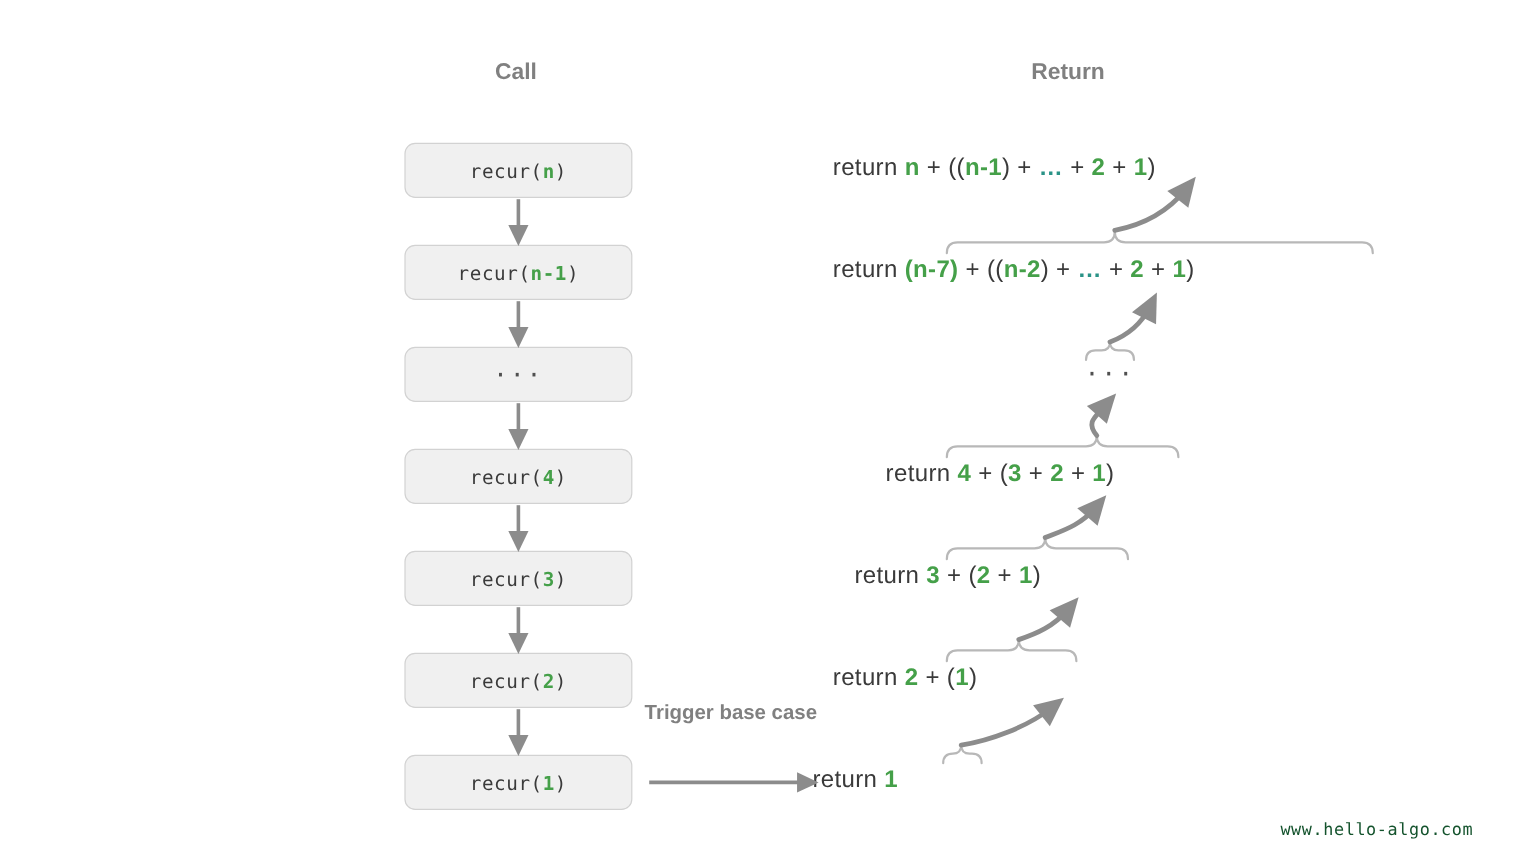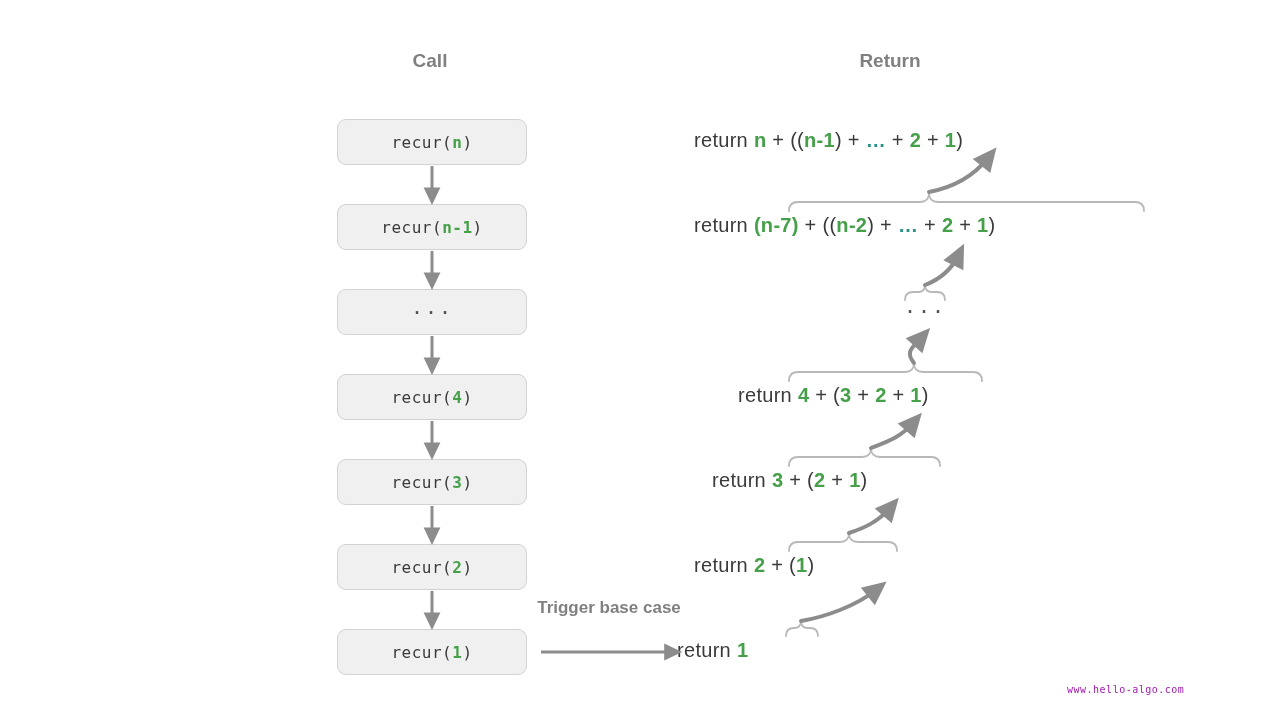--- a/index.html
+++ b/index.html
@@ -86,22 +86,22 @@
     font-size: 17px;
     color: #808080;
     white-space: nowrap;
     transform: translateX(-50%);
   }
 
   
   .watermark {
     position: absolute;
     font-family: "DejaVu Sans Mono", monospace;
-    font-size: 10px;
-    color: #a21caf;
+    font-size: 14px;
+    color: #14532d;
     white-space: nowrap;
     letter-spacing: 0.5px;
   }
 
   
   #overlay {
     position: absolute;
     left: 0;
     top: 0;
     width: 1280px;
@@ -158,21 +158,21 @@
       <div class="ret-line" style="left: 694px; top: 129px;"><span class="kw">return </span><span class="num">n</span><span class="op"> + ((</span><span class="num">n-1</span><span class="op">) + </span><span class="dots">…</span><span class="op"> + </span><span class="num">2</span><span class="op"> + </span><span class="num">1</span><span class="op">)</span></div>
       <div class="ret-line" style="left: 694px; top: 214px;"><span class="kw">return </span><span class="num">(n-7)</span><span class="op"> + ((</span><span class="num">n-2</span><span class="op">) + </span><span class="dots">…</span><span class="op"> + </span><span class="num">2</span><span class="op"> + </span><span class="num">1</span><span class="op">)</span></div>
       <div class="ret-line" style="left: 694px; top: 384px; margin-left: 44px;"><span class="kw">return </span><span class="num">4</span><span class="op"> + (</span><span class="num">3</span><span class="op"> + </span><span class="num">2</span><span class="op"> + </span><span class="num">1</span><span class="op">)</span></div>
       <div class="ret-line" style="left: 712px; top: 469px;"><span class="kw">return </span><span class="num">3</span><span class="op"> + (</span><span class="num">2</span><span class="op"> + </span><span class="num">1</span><span class="op">)</span></div>
       <div class="ret-line" style="left: 694px; top: 554px; text-align: center;"><span class="kw">return </span><span class="num">2</span><span class="op"> + (</span><span class="num">1</span><span class="op">)</span></div>
       <div class="ret-line" style="left: 677px; top: 639px;"><span class="kw">return </span><span class="num">1</span></div>
     </div>
 
   <div class="mid-dots" id="mid-dots" style="left: 925px; top: 299px;">···</div>
 
-  <div class="trigger-label" id="trigger-label" style="left: 609px; top: 598px; text-align: center;">Trigger base case</div>
+  <div class="trigger-label" id="trigger-label" style="left: 609px; top: 584px; text-align: center;">Trigger base case</div>
 
   <div class="watermark" id="watermark" style="left: 1067px; top: 684px;">www.hello-algo.com</div>
 
   <svg id="overlay" viewBox="0 0 1280 720">
 
     <defs>
       <marker id="vhead" markerWidth="7" markerHeight="7" refX="3.2" refY="3.2" orient="auto">
         <path d="M0.4,0.4 L6.2,3.2 L0.4,6.0 z" fill="#8c8c8c"></path>
       </marker>
       <marker id="chead" markerWidth="7" markerHeight="7" refX="3.0" refY="3.2" orient="auto">

